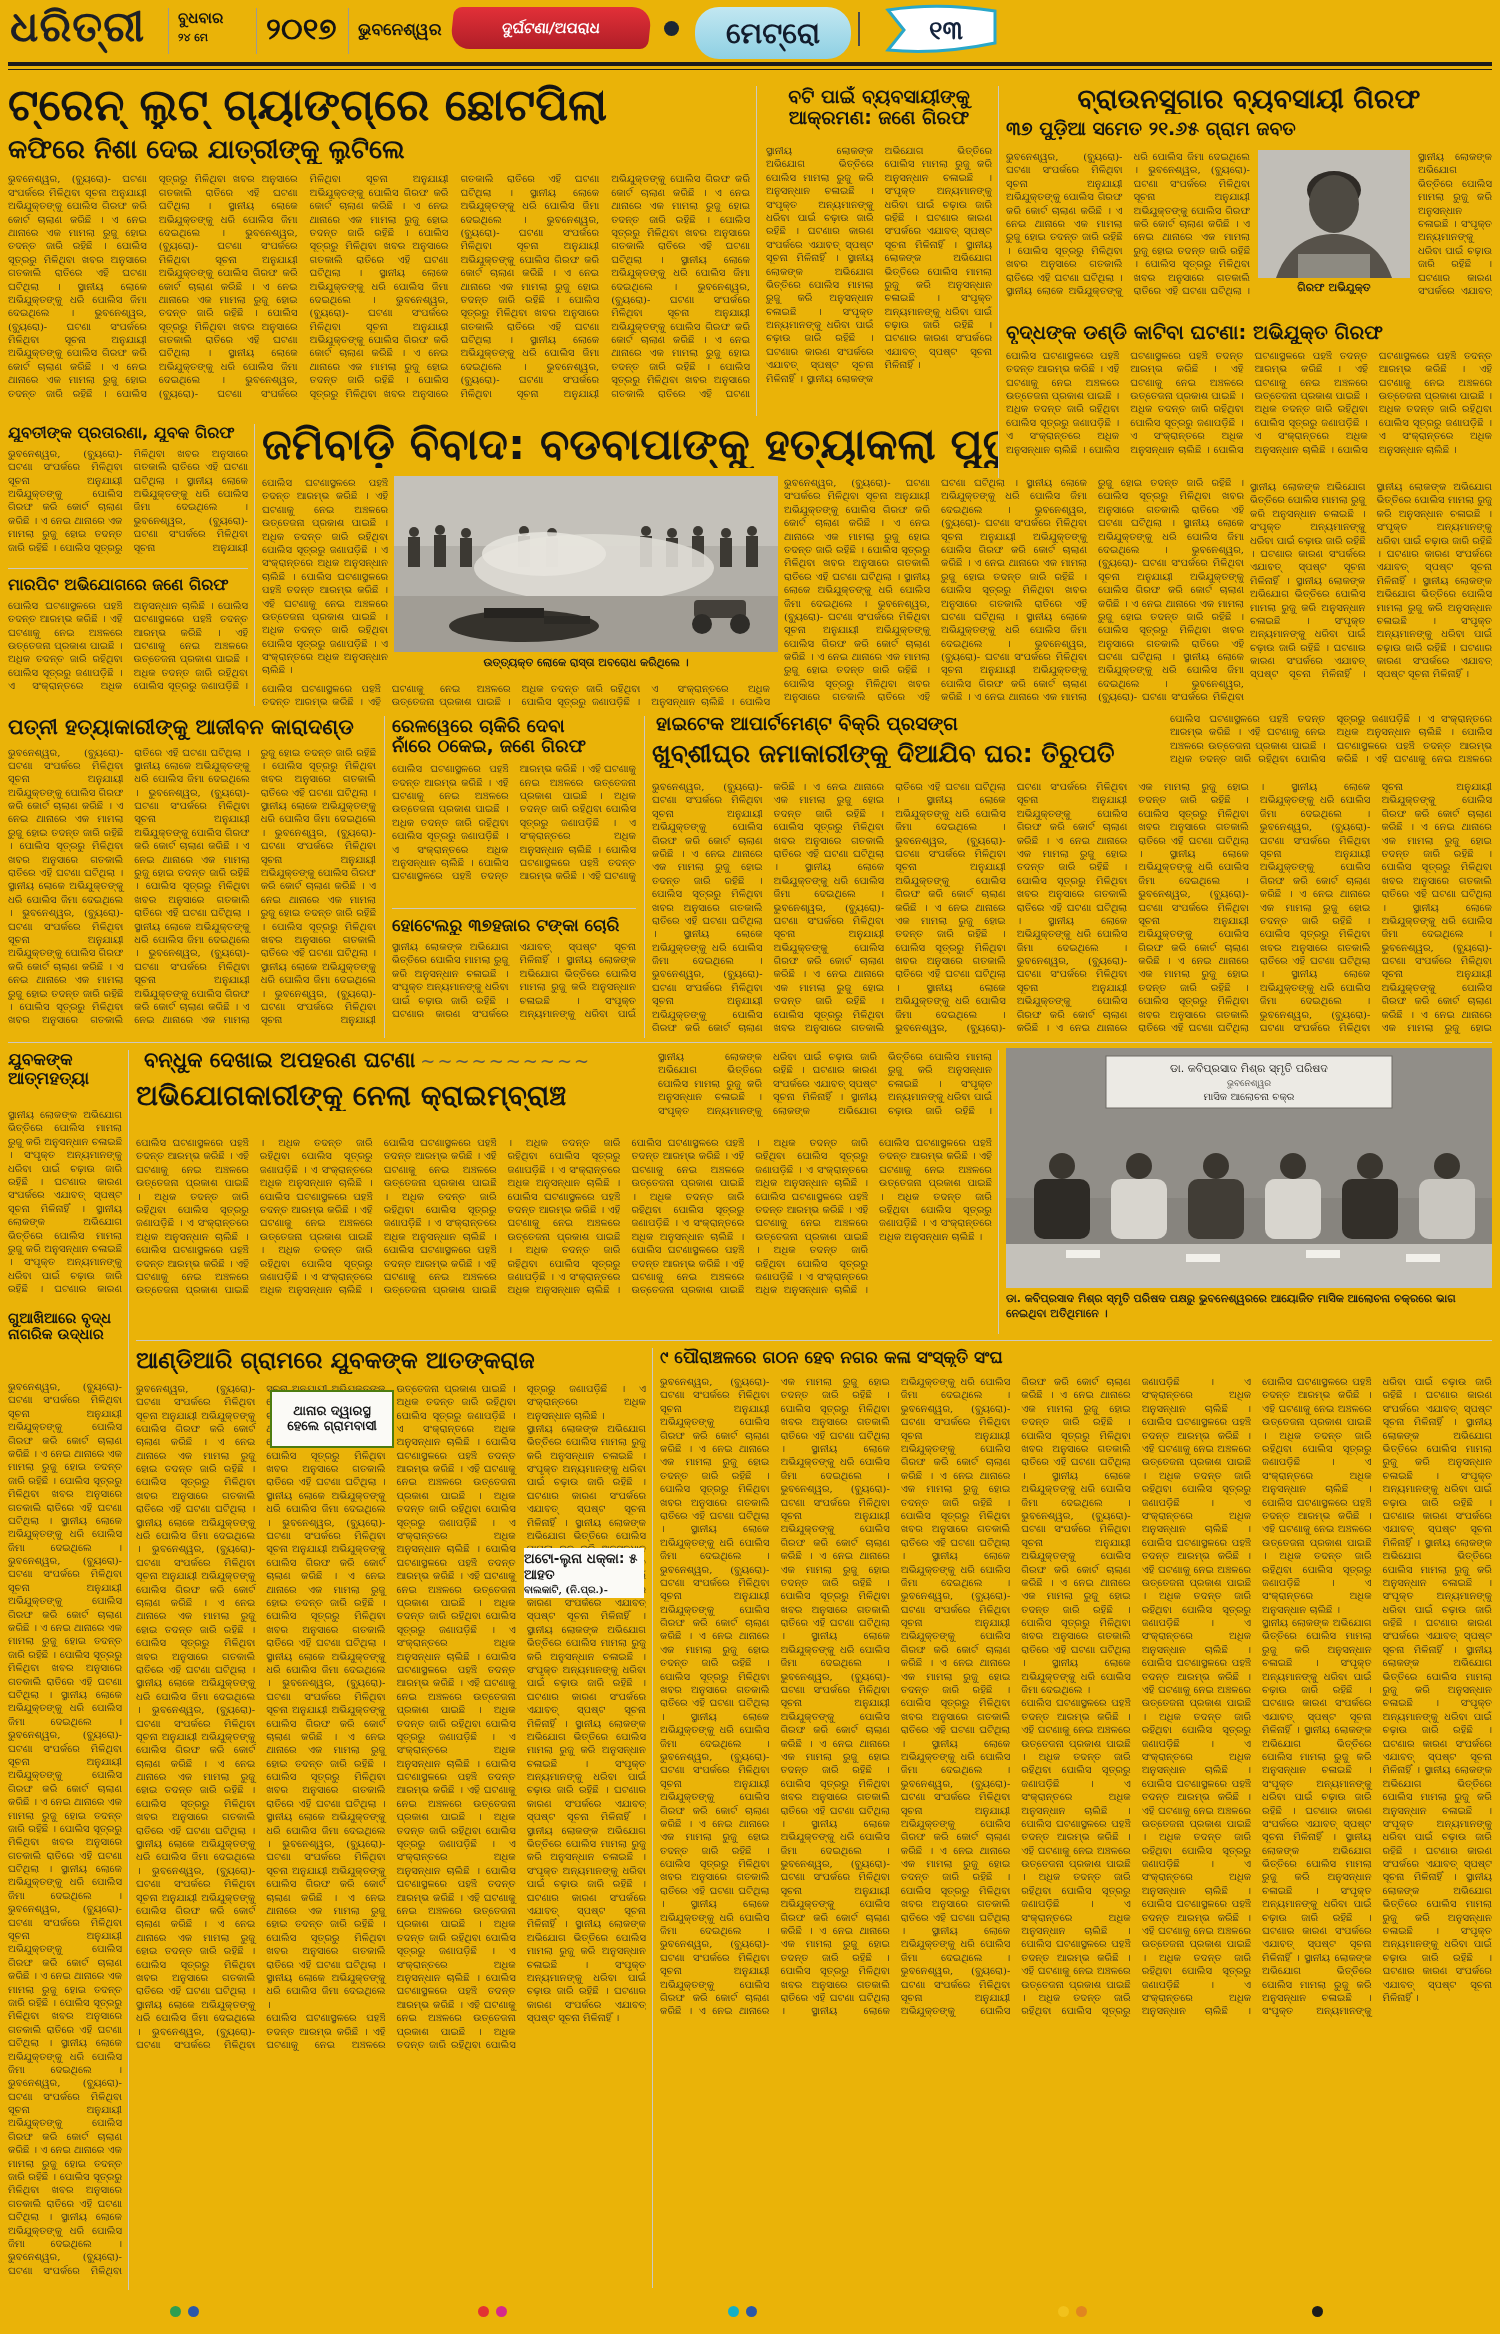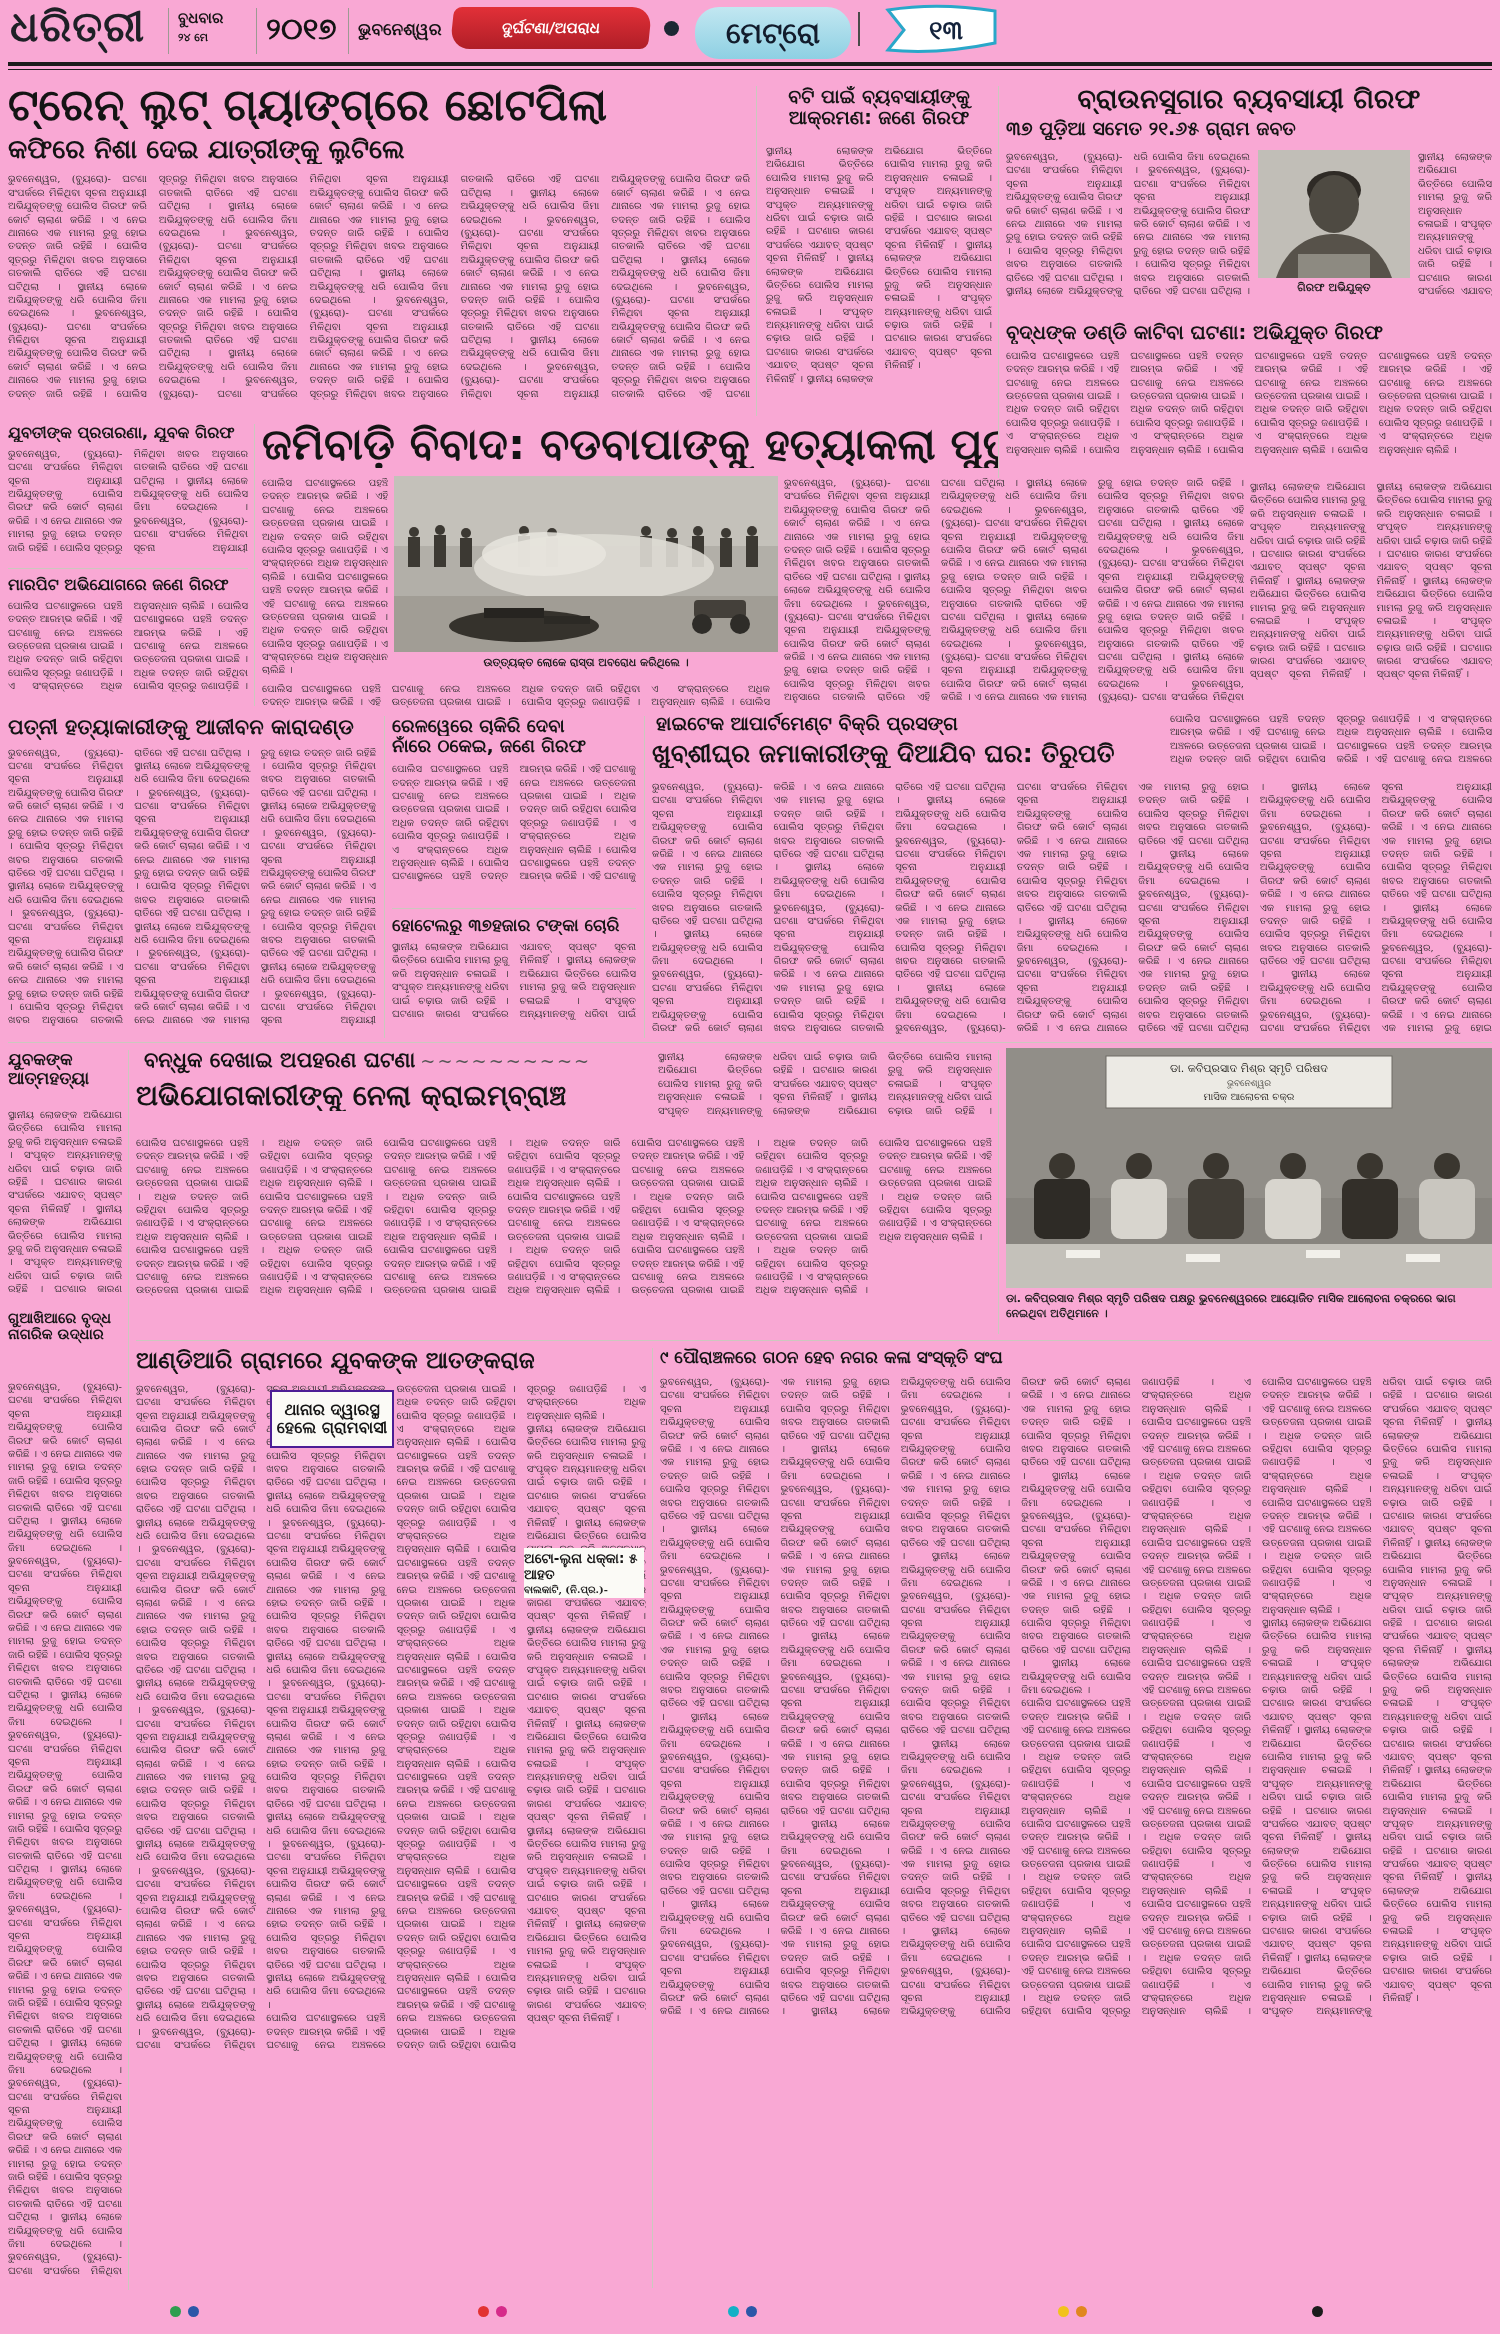--- a/index.html
+++ b/index.html
@@ -1,17 +1,17 @@
 <!DOCTYPE html>
 <html><head>
 <meta charset="utf-8">
 <style>
   *{margin:0;padding:0;box-sizing:border-box}
   html,body{background:#e8e6e0}
-  #page{position:relative;width:1500px;height:2334px;background:#f9a8d4;margin:0 auto;overflow:hidden;
+  #page{position:relative;width:1500px;height:2334px;background:#eab308;margin:0 auto;overflow:hidden;
         font-family:"DejaVu Serif","Liberation Serif",serif;color:#222}
   .abs{position:absolute}
   .hl{font-family:"DejaVu Sans","Liberation Sans",sans-serif;font-weight:700;color:#141414;line-height:1.12}
   .nowrap{white-space:nowrap;overflow:hidden}
   .center{text-align:center}
   .bt{font-size:10px;line-height:1.34;text-align:justify;color:#2b2b2b;overflow:hidden;
       font-family:"DejaVu Serif","Liberation Serif",serif}
   .c1{column-count:1}
   .c2{column-count:2;column-gap:11px}
   .c3{column-count:3;column-gap:11px}
@@ -19,22 +19,22 @@
   .c5{column-count:5;column-gap:12px}
   .c7{column-count:7;column-gap:11px}
   .vr{position:absolute;width:1px;background:#ccc8bf}
   .hr{position:absolute;height:1px;background:#ccc8bf}
   .rule-thick{position:absolute;height:4px;background:#1c1c1c}
   .rule-thin{position:absolute;height:1px;background:#1c1c1c}
   .cap{font-family:"DejaVu Sans","Liberation Sans",sans-serif;font-weight:700;font-size:11px;color:#1d1d1d;line-height:1.25}
   .kicker{font-family:"DejaVu Sans","Liberation Sans",sans-serif;font-weight:700;color:#111}
   .hdr-v{position:absolute;width:1px;background:#9d9a93;top:8px;height:46px}
   .photo{display:block;background:#bdbab3}
-  .boxnote{position:absolute;border:2px solid #4c1d95;background:#fbfaf6;display:flex;align-items:center;justify-content:center;
-           text-align:center;padding:4px;font-size:16px}
+  .boxnote{position:absolute;border:2px solid #4d7c0f;background:#fbfaf6;display:flex;align-items:center;justify-content:center;
+           text-align:center;padding:4px;font-size:13px}
   .subhead-inset{position:absolute;background:#fbfaf6;padding:2px 0}
   .regdot{position:absolute;width:11px;height:11px;border-radius:50%;top:0}
   .masthead{font-family:"DejaVu Sans","Liberation Sans",sans-serif;font-weight:800;color:#1e2026;letter-spacing:1px}
   .banner-red{background:linear-gradient(180deg,#e23038,#b01e27);border-radius:8px 20px 8px 20px;
               color:#fff;display:flex;align-items:center;justify-content:center;
               font-family:"DejaVu Sans","Liberation Sans",sans-serif;font-weight:700;transform:skewX(-6deg)}
   .metro-pill{background:linear-gradient(180deg,#c2e7f1,#8ed0e3);border-radius:24px;display:flex;align-items:center;justify-content:center}
   .metro-txt{font-family:"DejaVu Sans","Liberation Sans",sans-serif;font-weight:800;color:#121c2c}
   .dl{font-weight:700}
 </style>

